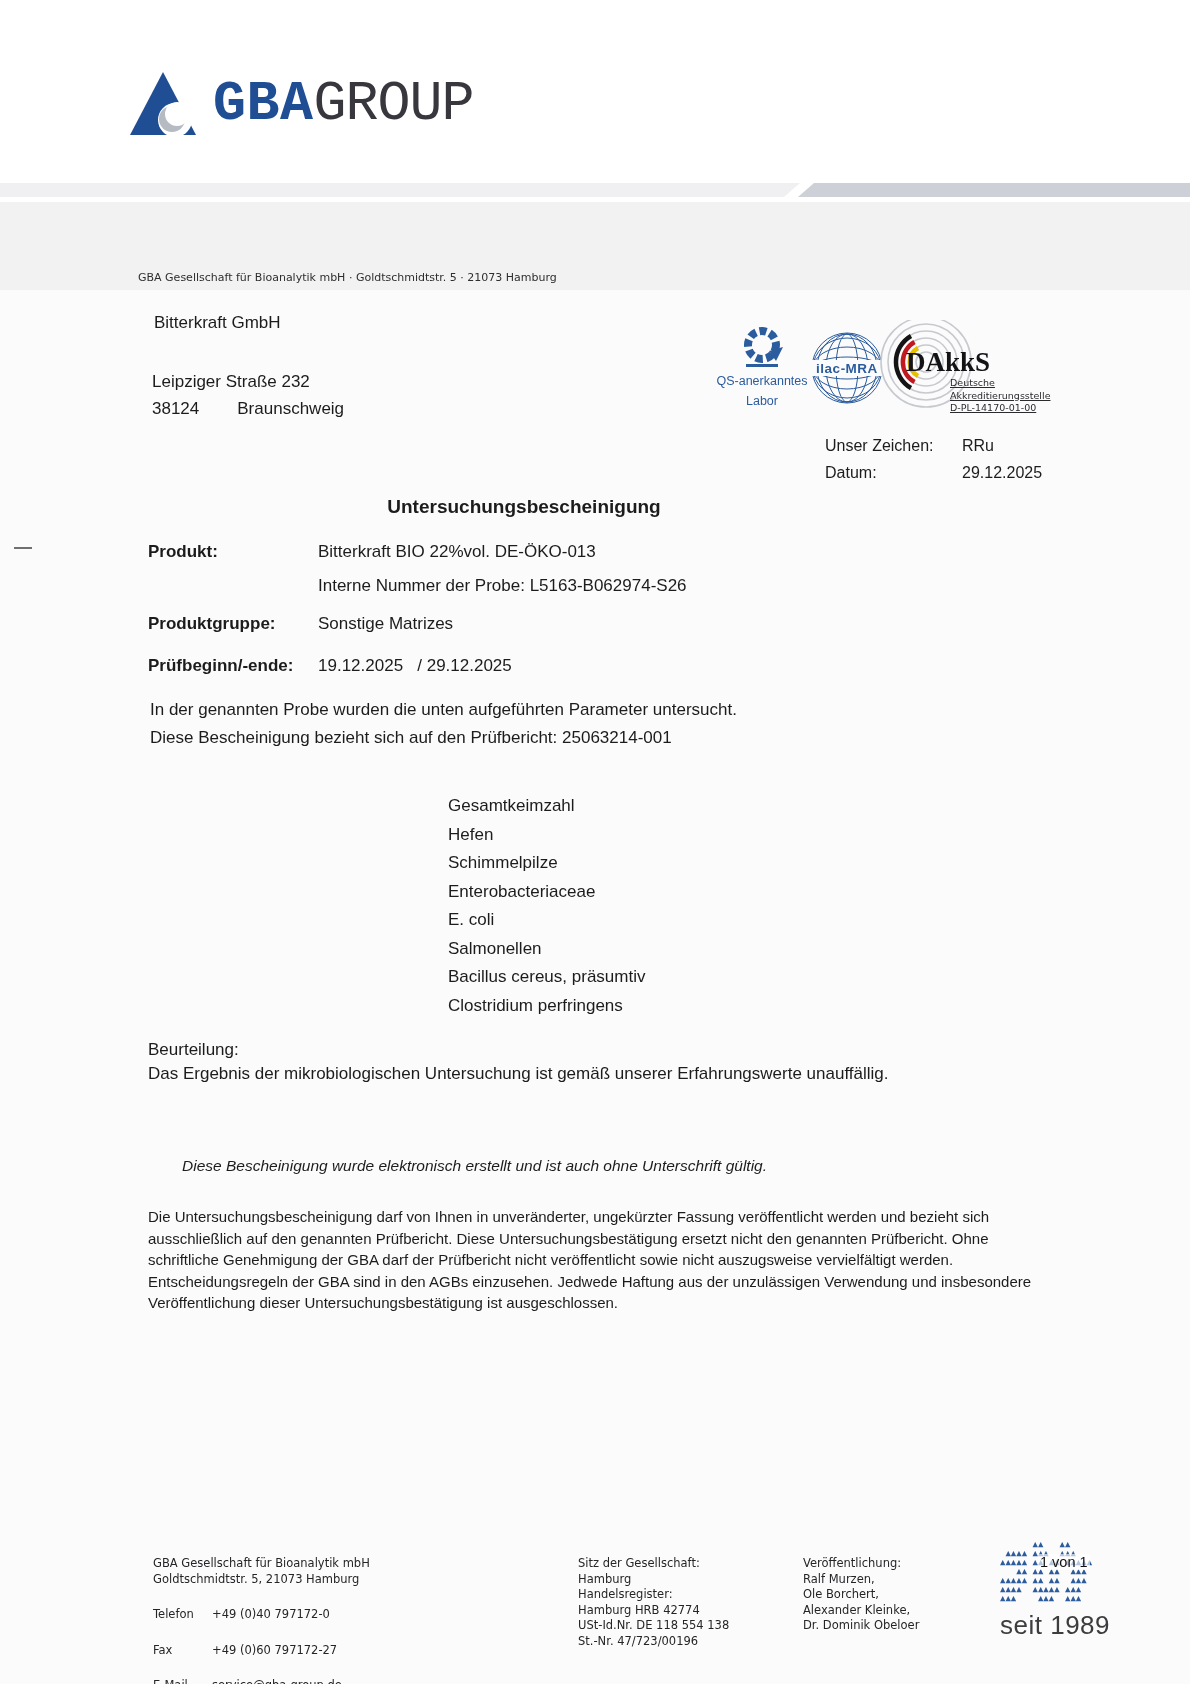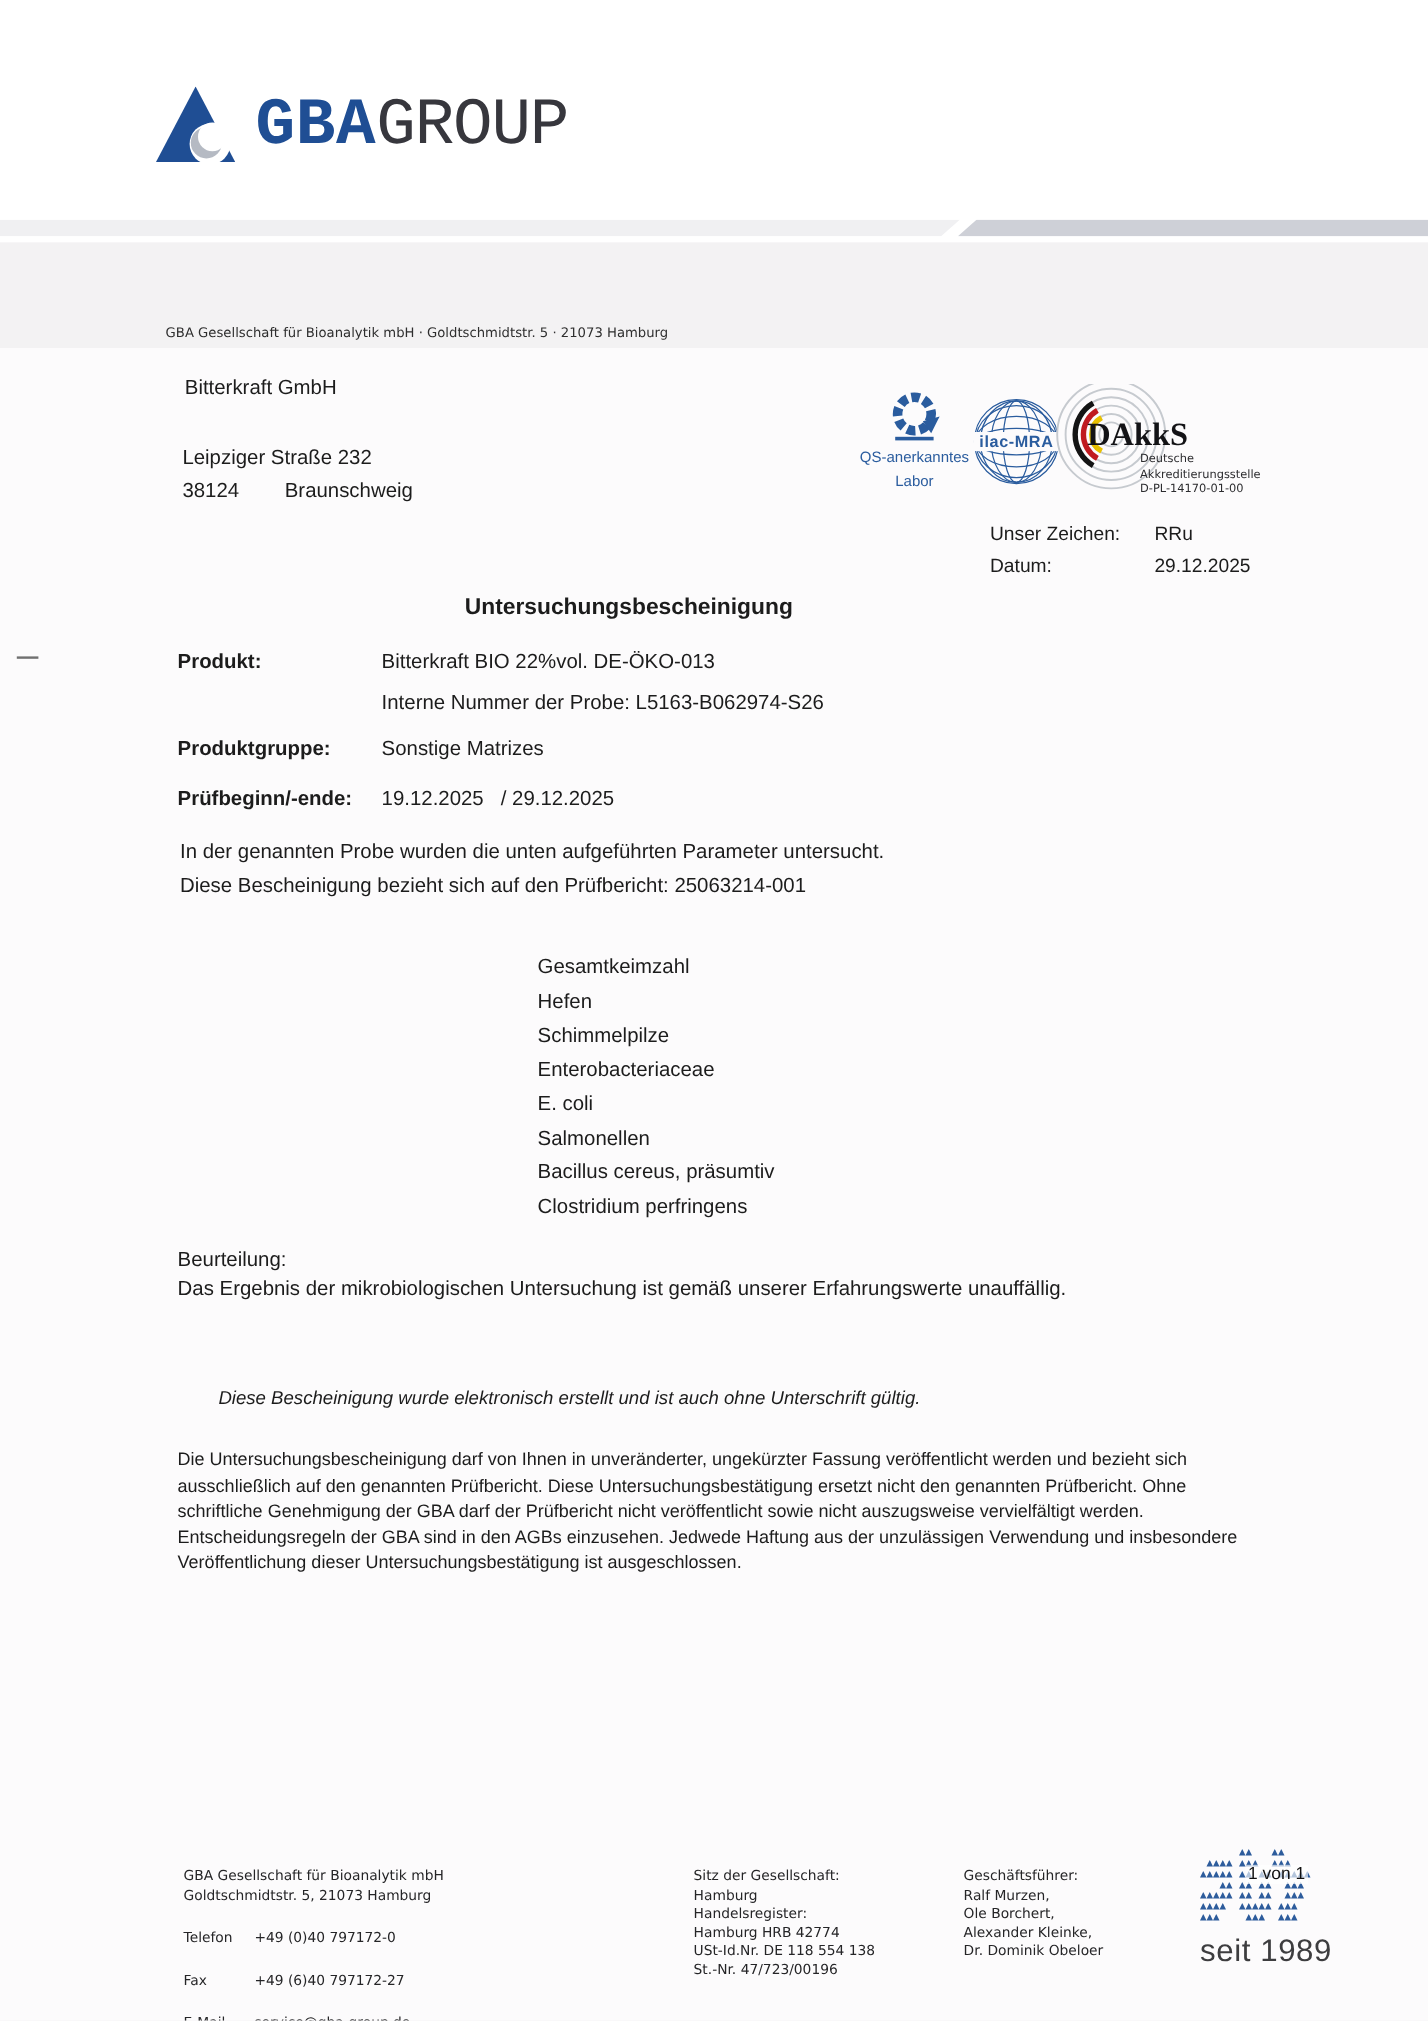--- a/index.html
+++ b/index.html
@@ -15,21 +15,21 @@
   .logo-group{font-weight:300;color:#37373d;letter-spacing:-1px;}
   .sender{font-family:"DejaVu Sans",sans-serif;font-size:11px;color:#2e2e2e;white-space:nowrap;}
   .addr{font-size:17px;white-space:nowrap;}
   .t{font-size:17px;white-space:nowrap;}
   .t16{font-size:16px;white-space:nowrap;}
   .lbl{font-weight:bold;}
   .title{font-size:19px;font-weight:bold;text-align:center;}
   .qs-text{font-family:"Liberation Sans",sans-serif;font-weight:normal;font-size:12.5px;line-height:20px;
            color:#2a5c9e;text-align:center;}
   .dakks-word{font-family:"Liberation Serif",serif;font-weight:bold;font-size:27px;color:#131316;white-space:nowrap;}
-  .dakks-side{font-family:"DejaVu Sans",sans-serif;font-size:9.5px;line-height:12.5px;color:#2b2b2e;white-space:nowrap;}
+  .dakks-side{font-family:"DejaVu Sans",sans-serif;font-size:9.5px;line-height:12.5px;color:#2b2b2e;white-space:nowrap;text-decoration:underline;}
   .params{font-size:17px;line-height:28.5px;white-space:nowrap;}
   .legal{font-size:15px;line-height:21.5px;white-space:nowrap;}
   .note-italic{font-style:italic;font-size:15.5px;white-space:nowrap;margin-left:30px;}
   .ftr{font-family:"DejaVu Sans",sans-serif;font-size:11.5px;line-height:15.5px;color:#252527;white-space:nowrap;}
   .f-row{display:flex;margin-top:20px;}
   .f-label{width:59px;flex:0 0 59px;}
   .mosaic{font-family:"DejaVu Sans Mono",monospace;font-size:9px;line-height:9px;color:#2d5c9c;
           margin:0;letter-spacing:0;}
   .pagenum{font-size:14.5px;color:#111;background:rgba(255,255,255,0.65);padding:0 2px;white-space:nowrap;}
   .since{font-size:26px;color:#3d3d3f;letter-spacing:0.5px;white-space:nowrap;}
@@ -164,40 +164,40 @@
 
   <div class="abs ftr" style="left:153px;top:1556px;">
     <div>GBA Gesellschaft für Bioanalytik mbH</div>
     <div>Goldtschmidtstr. 5, 21073 Hamburg</div>
     <div class="f-row">
       <span class="f-label">Telefon</span>
       <span>+49 (0)40 797172-0</span>
     </div>
     <div class="f-row">
       <span class="f-label">Fax</span>
-      <span>+49 (6)40 797172-27</span>
+      <span>+49 (0)60 797172-27</span>
     </div>
     <div class="f-row">
       <span class="f-label">E-Mail</span>
       <span>service@gba-group.de</span>
     </div>
     <div>www.gba-group.com</div>
   </div>
 
   <div class="abs ftr" style="left:578px;top:1556px;">
     <div>Sitz der Gesellschaft:</div>
     <div>Hamburg</div>
     <div>Handelsregister:</div>
     <div>Hamburg HRB 42774</div>
     <div>USt-Id.Nr. DE 118 554 138</div>
     <div>St.-Nr. 47/723/00196</div>
   </div>
 
   <div class="abs ftr" style="left:803px;top:1556px;">
-    <div>Geschäftsführer:</div>
+    <div>Veröffentlichung:</div>
     <div>Ralf Murzen,</div>
     <div>Ole Borchert,</div>
     <div>Alexander Kleinke,</div>
     <div>Dr. Dominik Obeloer</div>
   </div>
 
   <pre class="abs mosaic" style="left:1000px;top:1540px;">      ▲▲   ▲▲
  ▲▲▲▲ ▲▲▲  ▲▲▲
 ▲▲▲▲▲ ▲▲ ▲▲ ▲▲▲▲▲
    ▲▲ ▲▲ ▲▲  ▲▲▲

